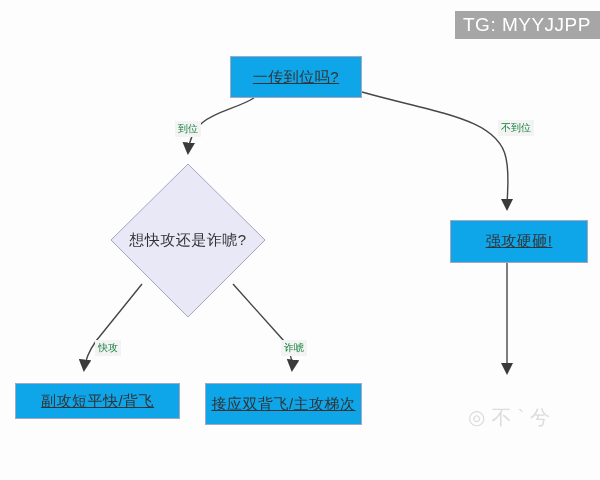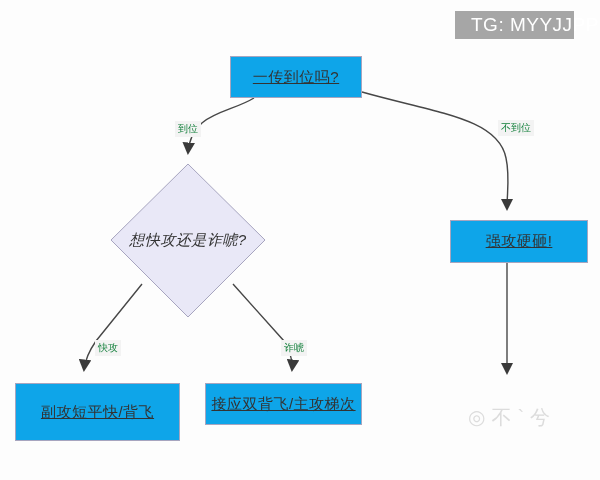--- a/index.html
+++ b/index.html
@@ -33,33 +33,32 @@
     align-items: center;
     justify-content: center;
     font-size: 15px;
     color: #333333;
     letter-spacing: 0.5px;
     text-align: center;
     text-decoration: underline;
   }
   .node-start  { left: 230px; top: 56px;  width: 132px; height: 42px; }
   .node-force  { left: 450px; top: 220px; width: 138px; height: 43px; text-align: center; }
-  .node-quick-result { left: 15px;  top: 383px; width: 165px; height: 58px; }
+  .node-quick-result { left: 15px;  top: 383px; width: 165px; height: 36px; }
   .node-bluff-result { left: 205px; top: 383px; width: 157px; height: 42px; }
   .node-force-result { left: 435px; top: 383px; width: 158px; height: 42px; }
   .decision-label {
     position: absolute;
     left: 188px; top: 240px;
     width: 150px;
     transform: translate(-50%, -50%);
     text-align: center;
     font-size: 15px;
     color: #333333;
     letter-spacing: 0.5px;
-    font-style: italic;
   }
   .edge-label {
     position: absolute;
     transform: translate(-50%, -50%);
     background: #f3f3f3;
     padding: 1px 3px;
     font-size: 10px;
     color: #15803d;
     white-space: nowrap;
   }
@@ -70,23 +69,23 @@
   .wm-bar {
     position: absolute;
     background: #a6a6a6;
     color: #ffffff;
     display: flex;
     align-items: center;
     white-space: nowrap;
   }
   .wm-top-right {
     left: 455px; top: 11px;
-    width: 119px; height: 28px;
+    width: 145px; height: 28px;
     font-size: 19px;
-    padding-left: 16px;
+    padding-left: 8px;
     letter-spacing: 0.5px;
   }
   .wm-bottom-left {
     left: 0px; top: 443px;
     width: 215px; height: 35px;
     font-size: 20px;
     padding-left: 6px;
   }
   .wm-faint {
     position: absolute;

